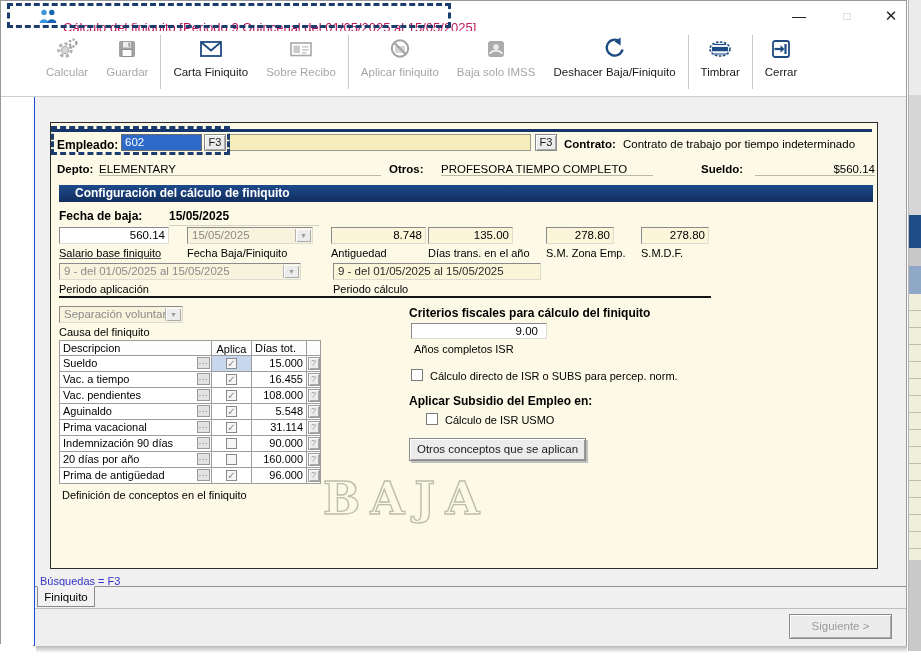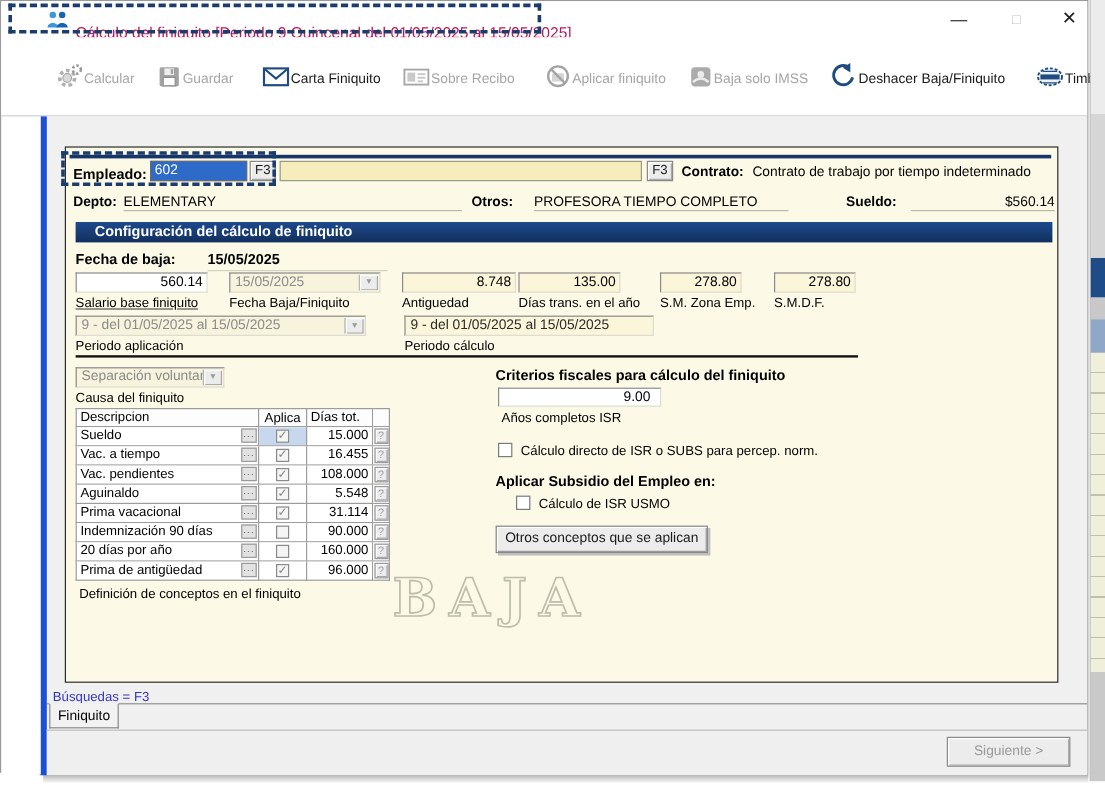--- a/index.html
+++ b/index.html
@@ -21,29 +21,29 @@
   #btn-max { left:830px; color:#c3c3c3; font-size:12px; }
   #btn-close { left:874px; font-size:15px; }
 
   
   .annbox { position:absolute; border:3px dashed #1b3d6e; background:transparent; pointer-events:none; z-index:50; }
   #ann-title { left:6px; top:2px; width:444px; height:25px; }
   #ann-emp { left:50px; top:125px; width:179px; height:29px; }
 
   
   #toolbar { position:absolute; left:0; top:30px; width:100%; height:66px; background:#ffffff; border-bottom:1px solid #cfcfcf; display:flex; align-items:flex-start; padding-left:36px; }
-  .tbtn { display:flex; align-items:center; justify-content:flex-start; padding:4px 9px 0 9px; height:62px; }
+  .tbtn { display:flex; flex-direction:column; align-items:center; justify-content:flex-start; padding:4px 9px 0 9px; height:62px; }
   .tbtn .ticon { height:28px; display:flex; align-items:center; justify-content:center; }
   .tbtn .tlabel { font-size:11.5px; margin-top:3px; white-space:nowrap; }
   .tbtn.disabled .tlabel { color:#a6a6a6; }
   .tbtn.enabled .tlabel { color:#1a1a1a; }
   .tsep { width:1px; height:54px; background:#c9c9c9; margin:4px 3px 0 3px; }
 
   
-  #formarea { position:absolute; left:33px; top:96px; width:872px; height:549px; background:#f0f0f0; border-left:5px solid #1d4ed8; }
+  #formarea { position:absolute; left:33px; top:96px; width:872px; height:549px; background:#f0f0f0; border-left:1px solid #1d4ed8; }
 
   
   #panel { position:absolute; left:15px; top:25px; width:828px; height:447px; background:#fcfae6; border:1px solid #2b2b2b; }
   #panel-topline { position:absolute; left:3px; top:6px; width:818px; height:3px; background:#15356b; }
 
   .blbl { font-weight:bold; font-size:11.5px; color:#000; white-space:nowrap; }
   .vlbl { font-size:11.5px; color:#000; white-space:nowrap; }
   .slbl { font-size:11px; color:#000; white-space:nowrap; }
   .uline { border-bottom:1px solid #b9b9a6; }
 

